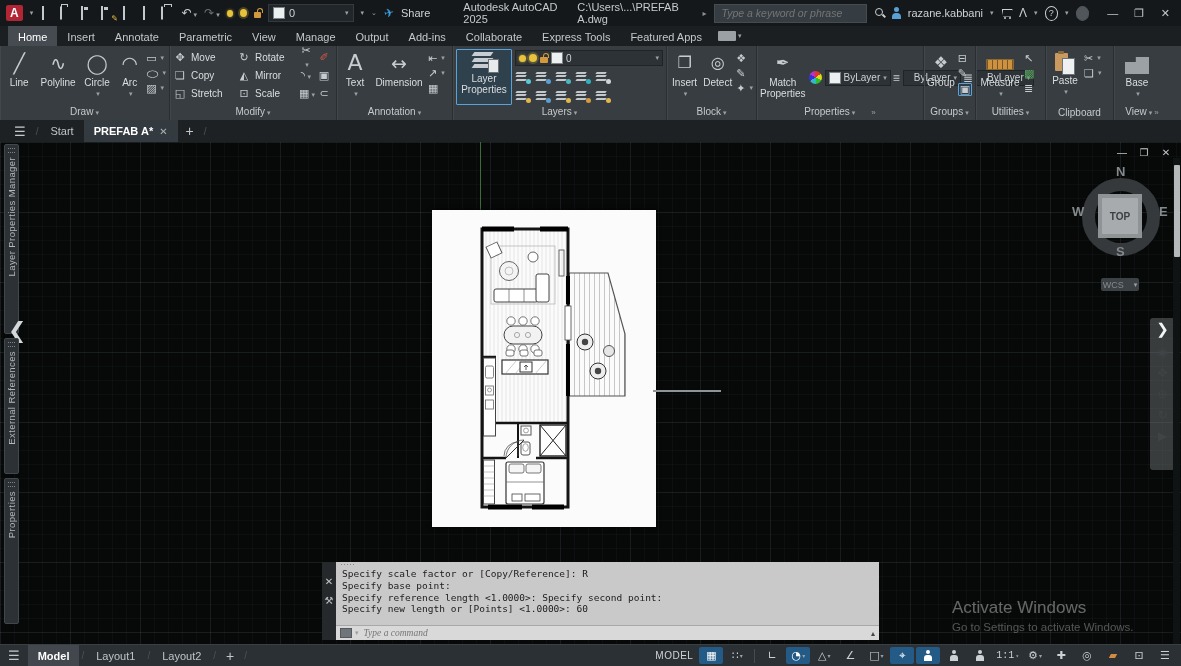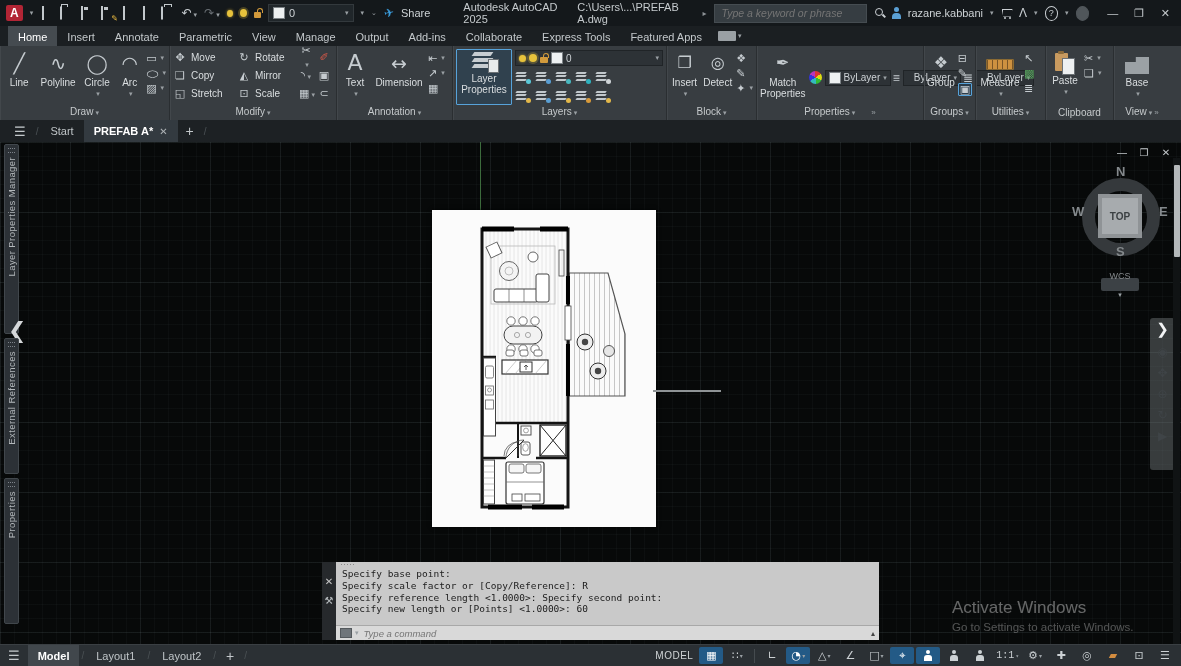--- a/index.html
+++ b/index.html
@@ -130,21 +130,21 @@
   #navbar .chev{color:#f2f4f5;font-size:15px;line-height:15px;font-family:"DejaVu Sans",sans-serif;}
   #navbar .nic{color:#3f4447;font-size:12px;line-height:12px;font-family:"DejaVu Sans",sans-serif;}
 
   
   #viewcube{position:absolute;left:1073px;top:26px;width:96px;height:96px;}
   .vc-ring{position:absolute;left:9px;top:10px;width:52px;height:52px;border:13px solid #35393c;border-radius:50%;}
   .vc-face{position:absolute;left:25px;top:26px;width:44px;height:44px;background:#a7abae;border:4px solid #8f9396;
            box-sizing:border-box;display:flex;align-items:center;justify-content:center;font-size:10px;font-weight:bold;color:#3a3f42;}
   .vc-l{position:absolute;font-size:13px;font-weight:bold;color:#84898c;}
   #wcs{position:absolute;left:1101px;top:136px;width:38px;height:13px;background:#3c4145;border-radius:2px;
-       display:flex;align-items:center;justify-content:center;gap:10px;font-size:9px;color:#85898c;flex-direction:column;}
+       display:flex;align-items:center;justify-content:center;gap:10px;font-size:9px;color:#85898c;}
 
   
   #dwinctl{position:absolute;right:8px;top:5px;display:flex;gap:8px;color:#c3c8cb;font-size:10px;}
   #dwinctl span{width:14px;text-align:center;}
 
   
   #vscroll{position:absolute;left:1173px;top:16px;width:7px;height:486px;background:#101314;}
   #vscroll .thumb{position:absolute;left:0.5px;top:7px;width:6px;height:92px;background:#b5b9bb;border-radius:1px;}
 
   
@@ -152,21 +152,21 @@
   .cmdstrip{width:14px;background:#26292c;display:flex;flex-direction:column;align-items:center;padding-top:14px;gap:8px;color:#c8c8c8;}
   .cmdstrip .cx{font-size:10px;}
   .cmdstrip .wrench{font-size:10px;color:#b9bec1;}
   .cmdbody{flex:1;display:flex;flex-direction:column;}
   .cmdhist{flex:1;background:#c9c9c9;font-family:"DejaVu Sans Mono",monospace;font-size:9.5px;color:#1c1c1c;
            line-height:11.8px;padding:6px 6px 0;position:relative;}
   .cmdhist .grip2{position:absolute;left:4px;top:1px;width:14px;height:3px;
            background-image:radial-gradient(#8a8a8a 30%,transparent 31%);background-size:3px 3px;}
   .cmdinput{height:14px;background:#d9d9d9;border-top:1px solid #a8a8a8;display:flex;align-items:center;padding:0 4px;gap:3px;}
   .cmdinput .boxic{width:10px;height:8px;background:#6f757a;border:1px solid #54595d;}
-  .cmdinput input{flex:1;border:none;outline:none;background:transparent;font-family:Liberation Sans, sans-serif;
+  .cmdinput input{flex:1;border:none;outline:none;background:transparent;font-family:Liberation Serif, serif;
            font-size:9.5px;font-style:italic;color:#555;}
   .cmdinput .up{font-size:8px;color:#444;}
 
   
   #watermark{position:absolute;left:952px;top:456px;}
   #watermark .w1{font-size:17px;color:rgba(255,255,255,.38);}
   #watermark .w2{font-size:11.5px;color:rgba(255,255,255,.30);margin-top:3px;}
 
   
   #statusbar{position:absolute;left:0;top:644px;width:100%;height:22px;background:#2b3034;border-top:1px solid #3a3f43;
@@ -772,22 +772,22 @@
       </div>
 
     <div id="cmdwin">
       <div class="cmdstrip">
         <span class="cx">✕</span>
         <span class="wrench">⚒</span>
       </div>
       <div class="cmdbody">
         <div class="cmdhist">
           <span class="grip2"></span>
+          <div>Specify scale factor or [Copy/Reference]: R</div>
           <div>Specify base point:</div>
-          <div>Specify scale factor or [Copy/Reference]: R</div>
           <div>Specify reference length &lt;1.0000&gt;:  Specify second point:</div>
           <div>Specify new length or [Points] &lt;1.0000&gt;: 60</div>
         </div>
         <div class="cmdinput">
           <span class="boxic"></span>
           <span class="ddonly">▾</span>
           <input placeholder="Type a command" style="">
           <span class="up">▴</span>
         </div>
       </div>

